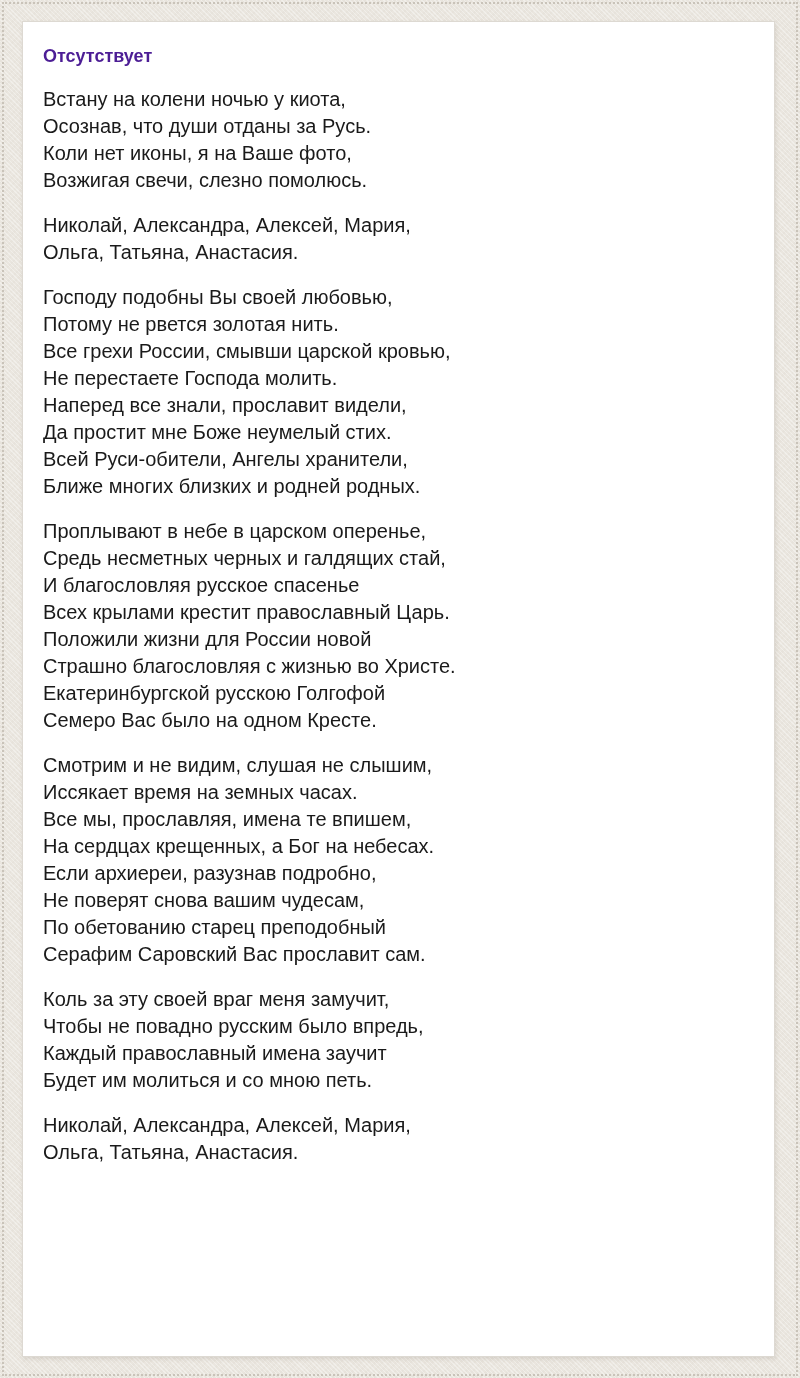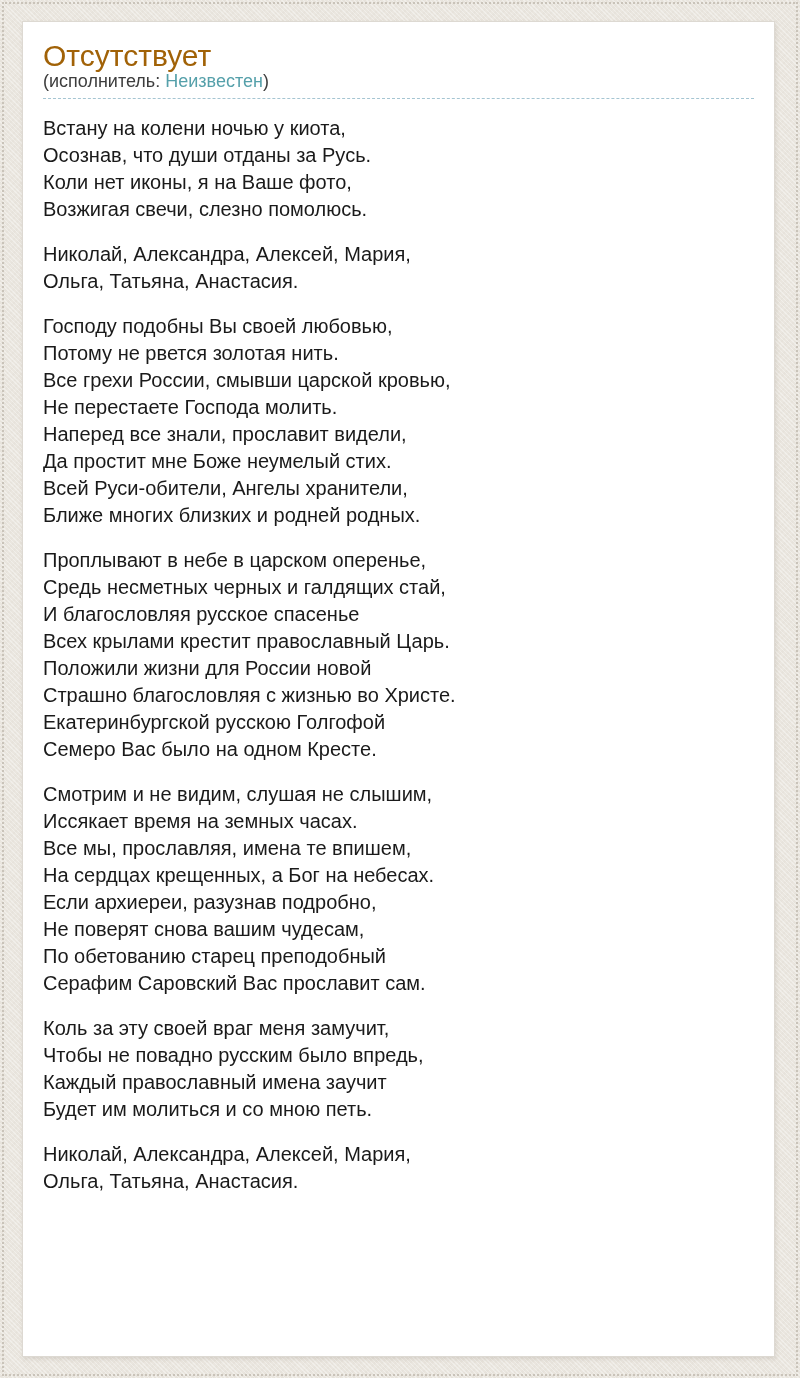--- a/index.html
+++ b/index.html
@@ -31,24 +31,24 @@
     width: 753px;
     height: 1336px;
     background: #ffffff;
     border: 1px solid #ddd9d2;
     box-shadow: 1px 2px 4px rgba(120,110,95,0.18);
     padding: 20px 20px 30px 20px;
     overflow: hidden;
   }
   .title {
     margin: 0;
-    font-size: 30px;
+    font-size: 18px;
     line-height: 28px;
-    font-weight: normal;
-    color: #a16207;
+    font-weight: bold;
+    color: #4c1d95;
   }
   .artist-line {
     font-size: 18px;
     line-height: 22px;
     color: #3d3d3d;
     padding-bottom: 6px;
     border-bottom: 1px dashed #a5c5d2;
   }
   .artist-link {
     color: #55a0aa;
@@ -69,21 +69,20 @@
 </style>
 </head>
 <body>
 
 <div class="page-border"></div>
 
 <div class="card">
 
   <h1 class="title">Отсутствует</h1>
 
-  <div class="artist-line"><span>(исполнитель: </span><a class="artist-link">Неизвестен</a><span>)</span></div>
 
   <div class="lyrics">
     <p class="stanza">Встану на колени ночью у киота,
 Осознав, что души отданы за Русь.
 Коли нет иконы, я на Ваше фото,
 Возжигая свечи, слезно помолюсь.</p>
     <p class="stanza">Николай, Александра, Алексей, Мария,
 Ольга, Татьяна, Анастасия.</p>
     <p class="stanza">Господу подобны Вы своей любовью,
 Потому не рвется золотая нить.

